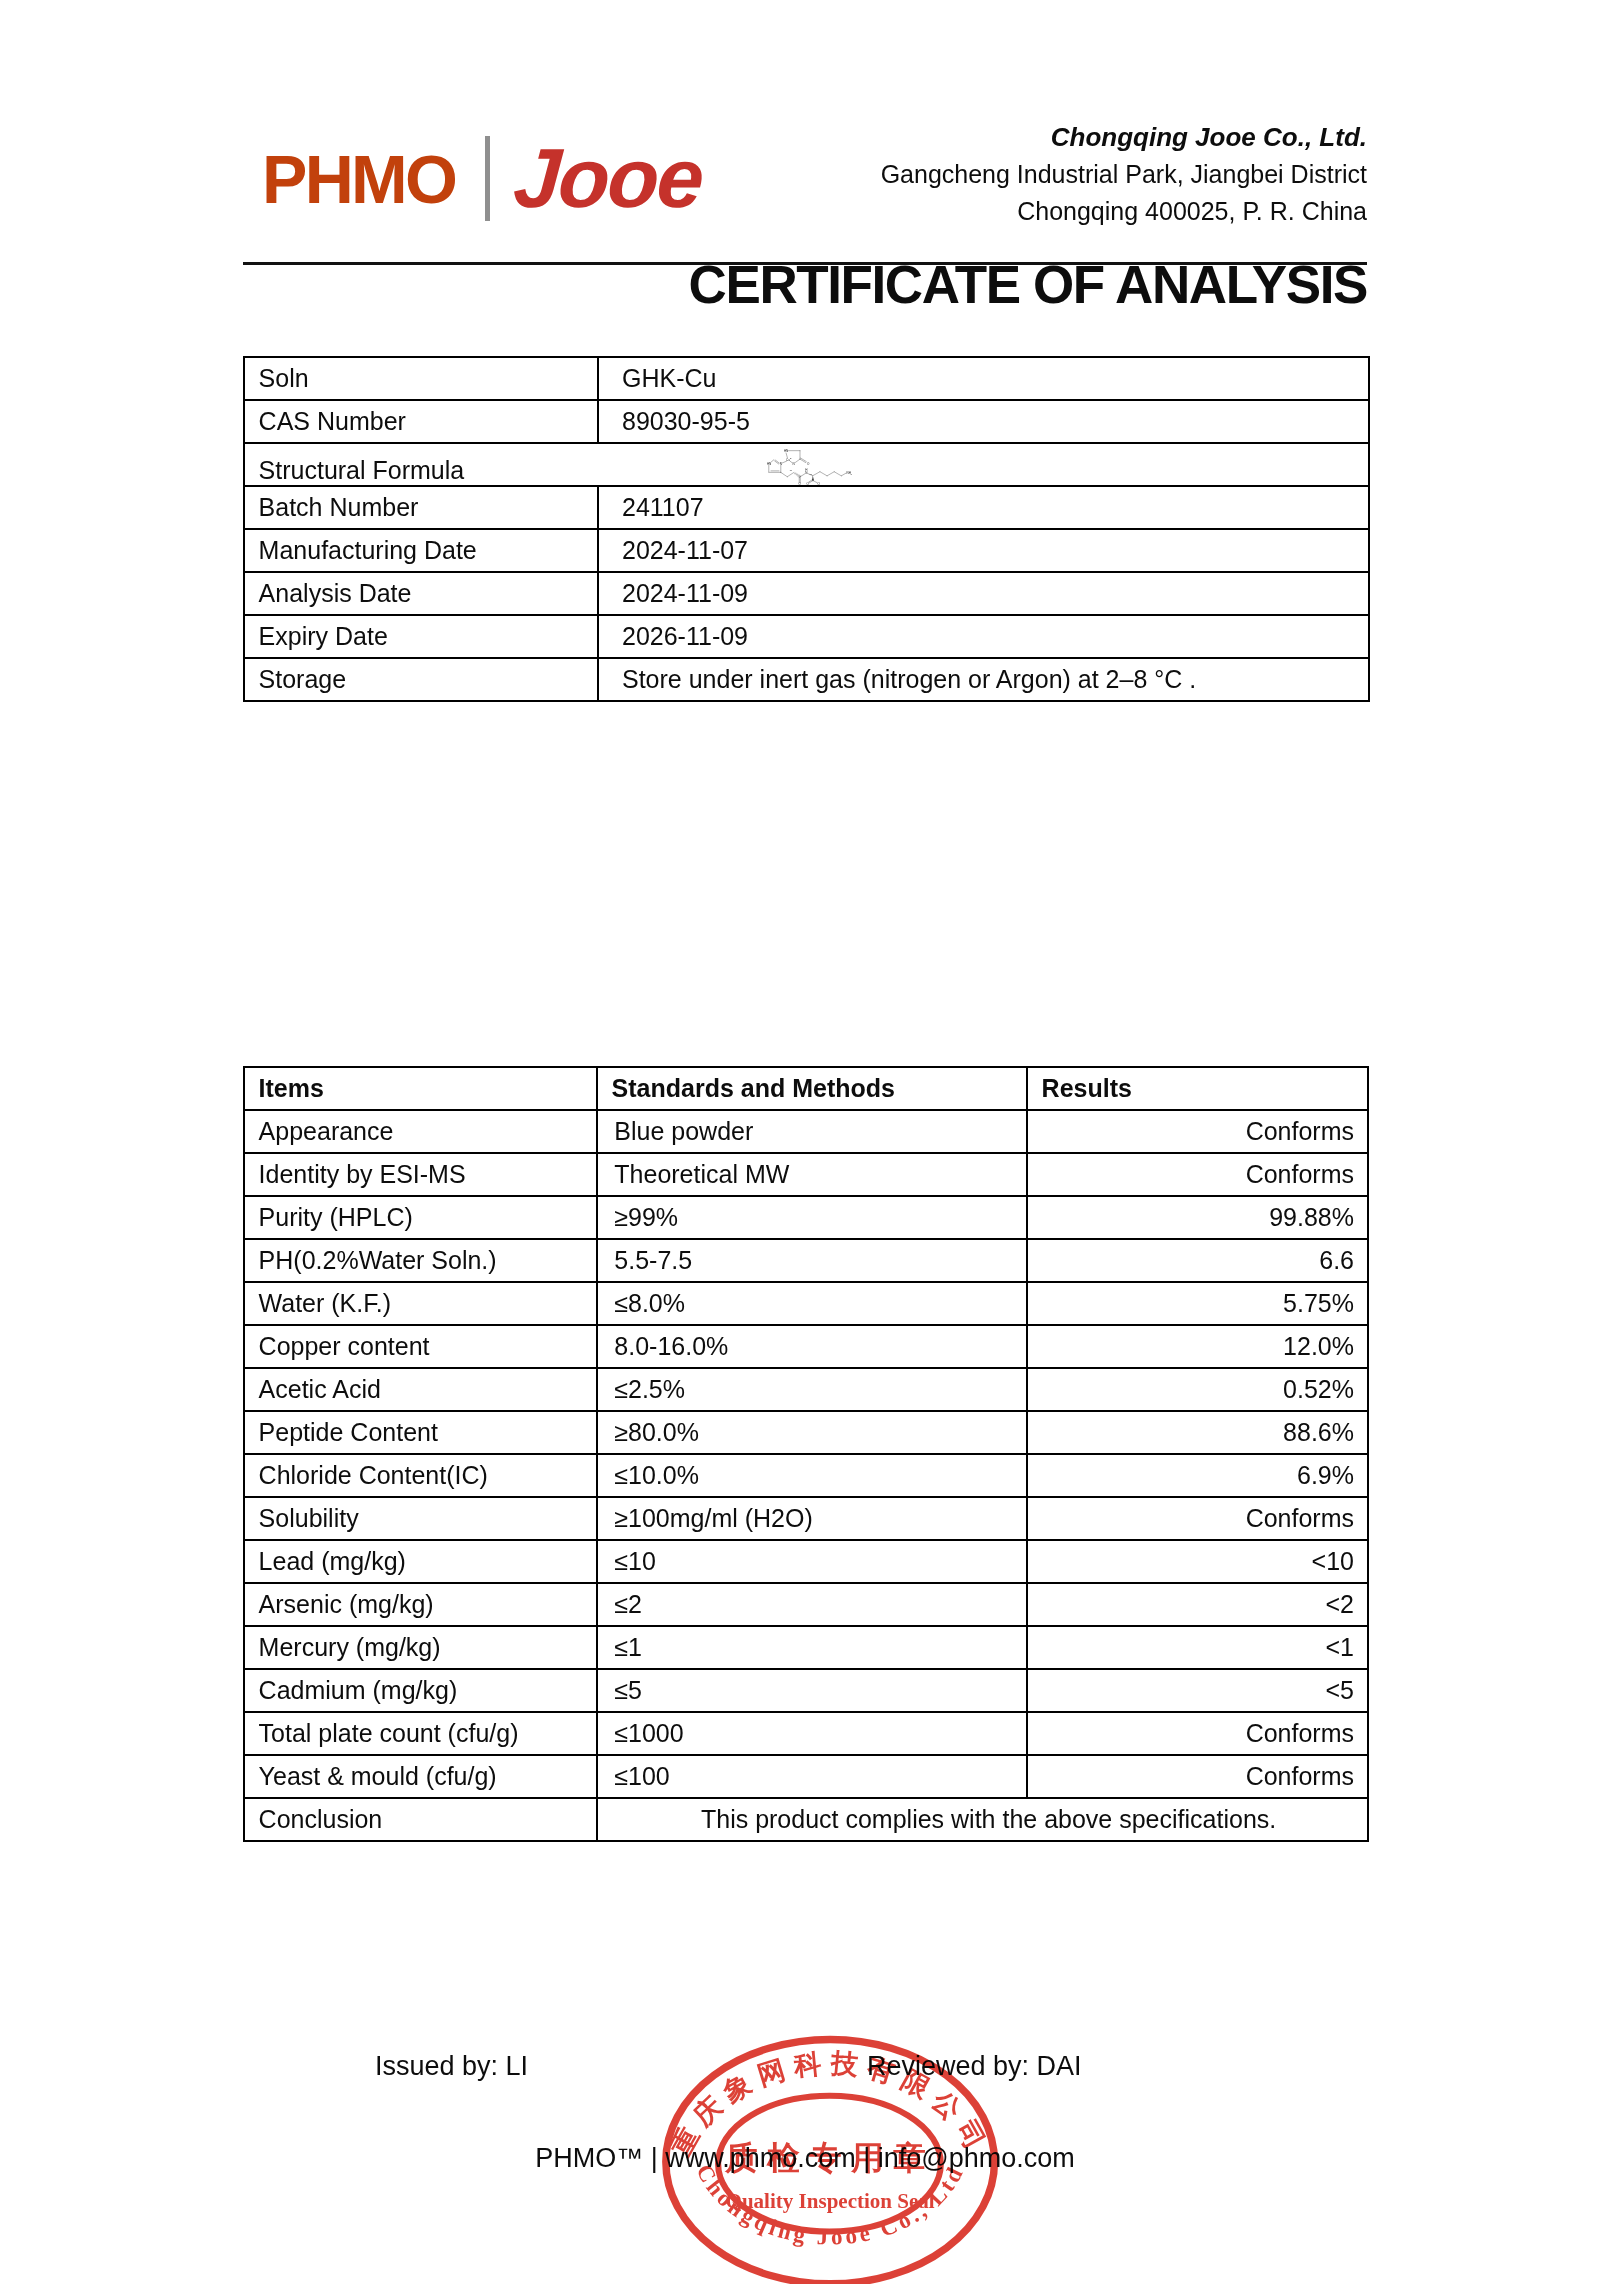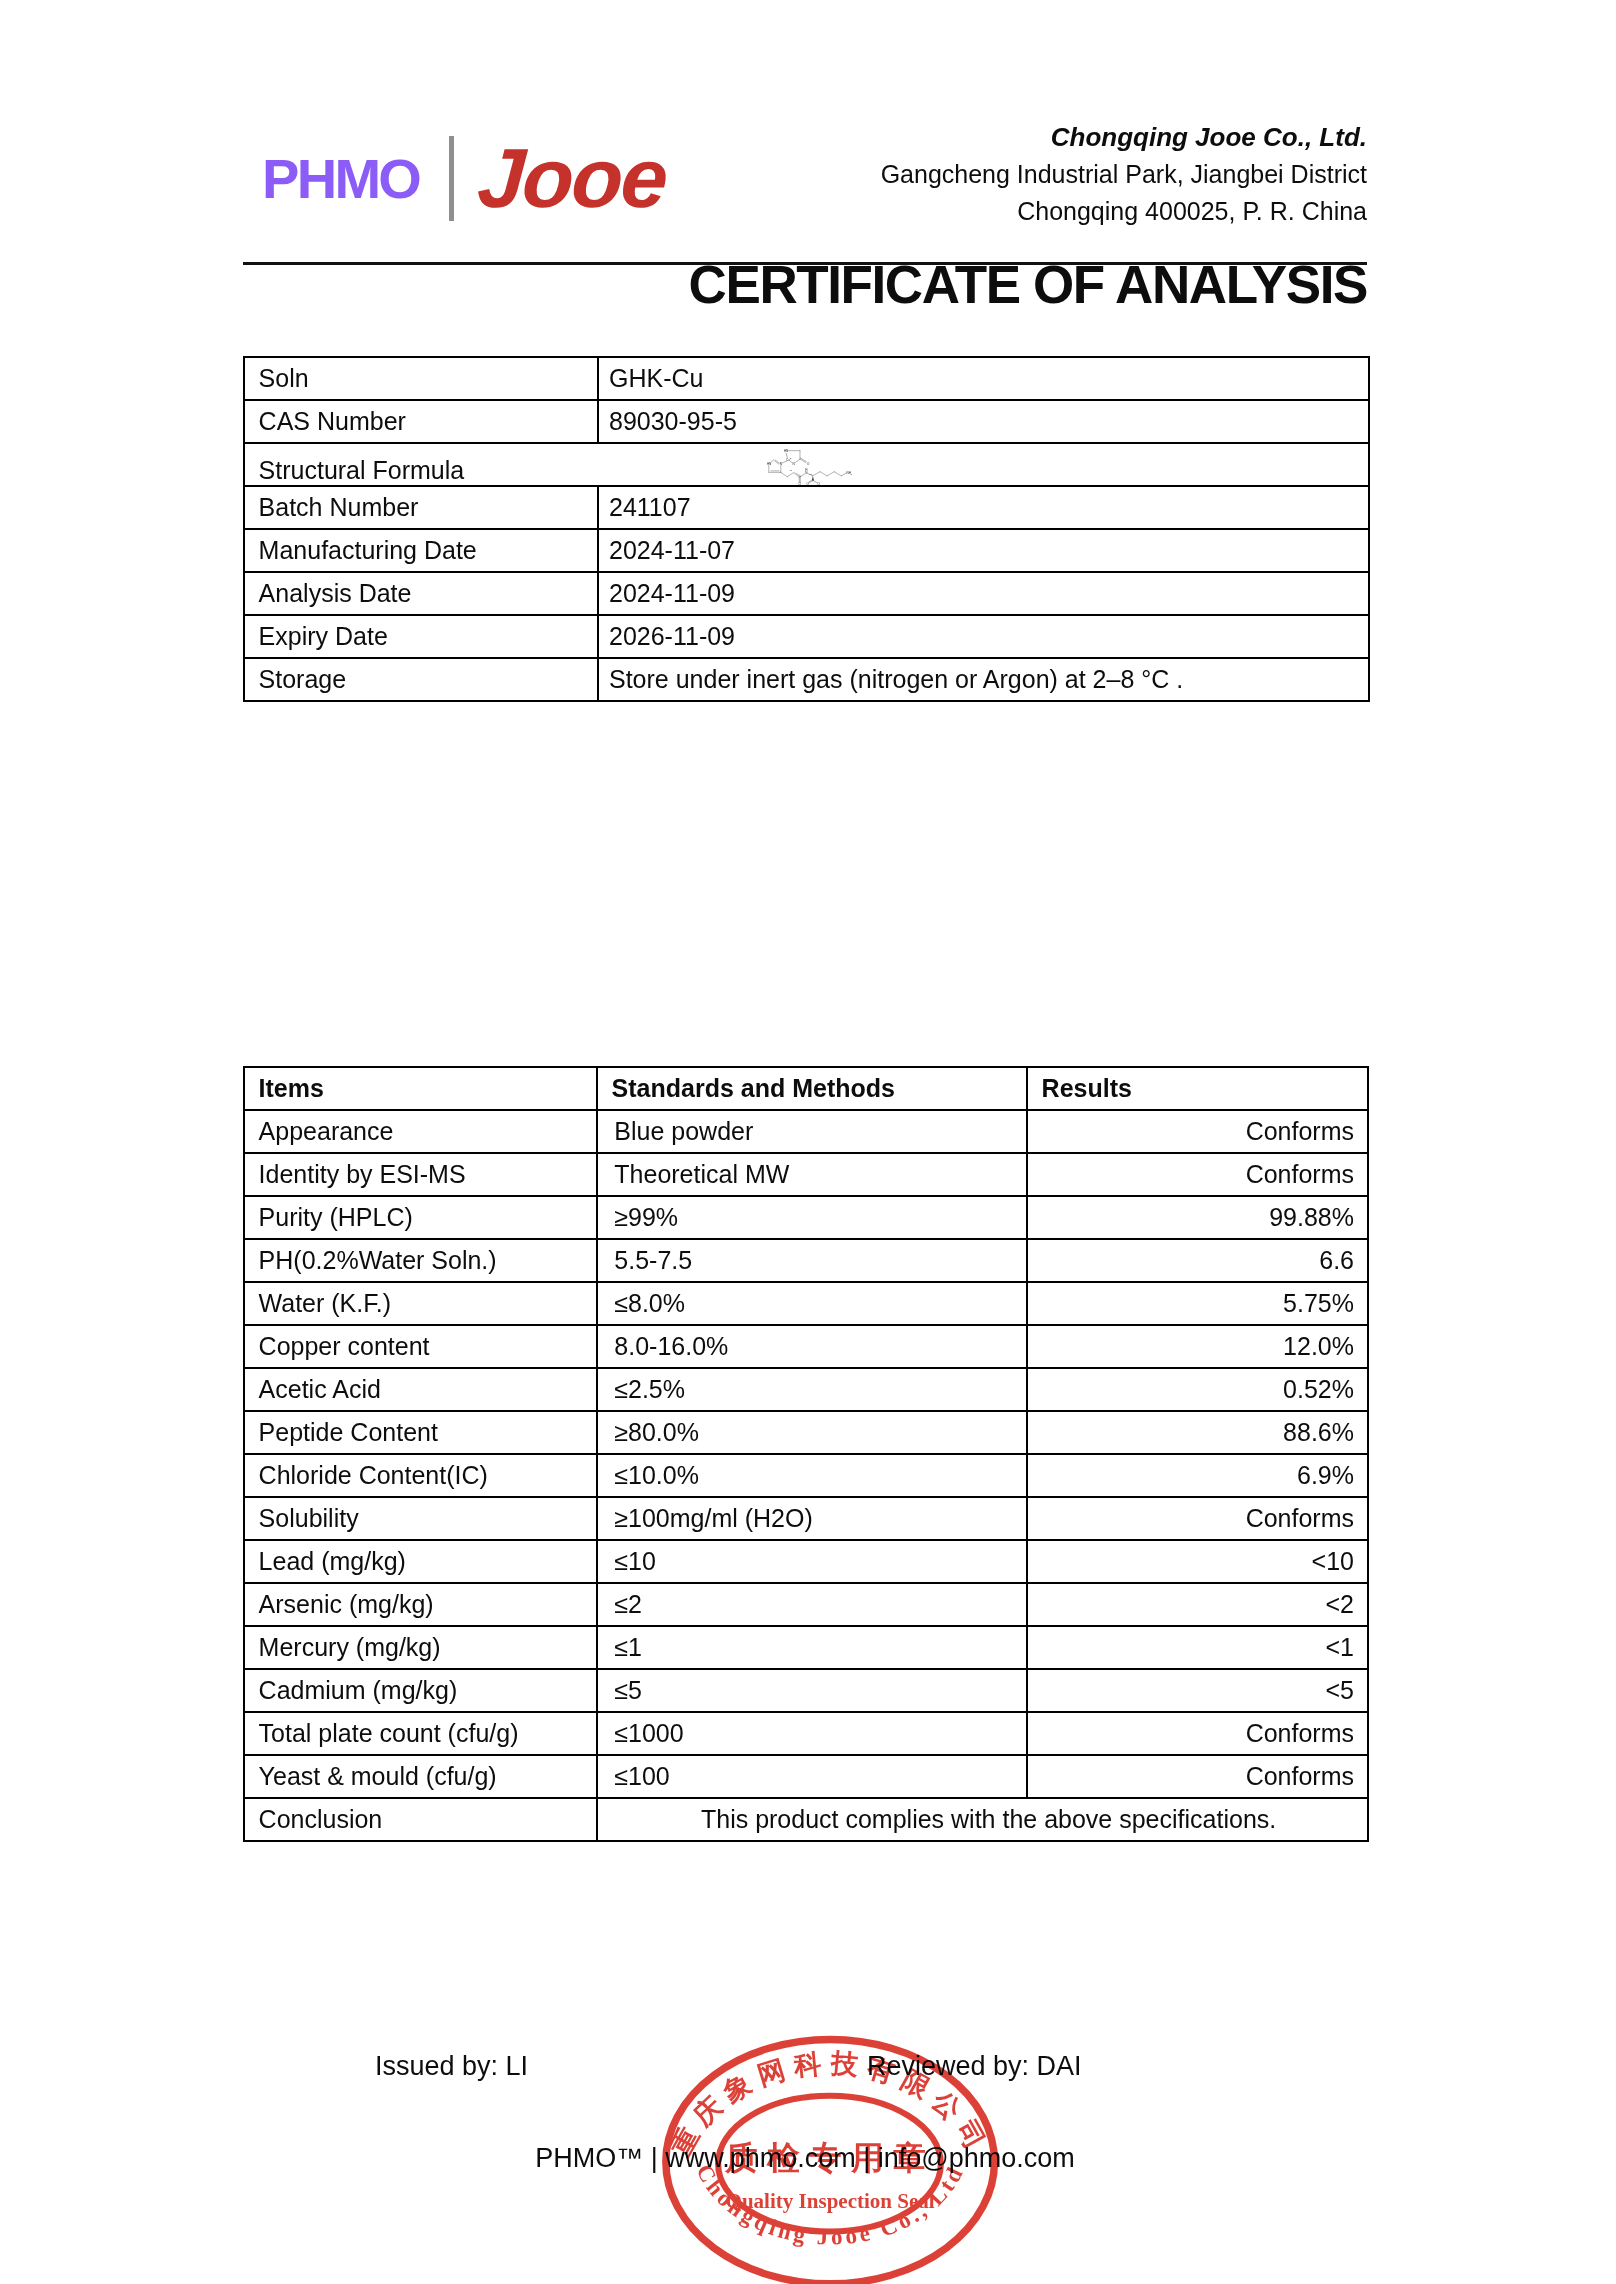--- a/index.html
+++ b/index.html
@@ -2,38 +2,38 @@
 <html style="font-size:11px"><head>
 <meta charset="utf-8">
 <style>
   html,body{margin:0;padding:0}
   body{
     width:1616px;height:2284px;position:relative;background:#ffffff;overflow:hidden;
     font-family:"Liberation Sans","DejaVu Sans",sans-serif;color:#0d0d0d;
   }
   
   .logo{position:absolute;top:130px;left:262px;display:flex;align-items:center}
-  .logo-phmo{font-size:56px;font-weight:bold;color:#8b5cf6;letter-spacing:-2.7px}
+  .logo-phmo{font-size:68px;font-weight:bold;color:#c2410c;letter-spacing:-2.7px}
   .logo-divider{width:4.7px;height:85px;background:#8f8f8f;margin:0 24.4px 0 30px}
   .logo-jooe{font-size:84px;font-weight:bold;font-style:italic;color:#c5322b;letter-spacing:-2px;transform:skewX(-4deg)}
   .company{position:absolute;top:119px;right:249px;text-align:right;line-height:37px}
   .company-name{font-size:26px;font-weight:bold;font-style:italic}
   .company-addr{font-size:25px}
   .header-rule{position:absolute;left:243px;top:262px;width:1124px;height:2.7px;background:#121212}
   
   .title{position:absolute;left:243px;top:254px;width:1124px;text-align:right;
          font-size:53px;font-weight:bold;letter-spacing:-1.4px;white-space:nowrap}
   
   table.tbl{position:absolute;left:243px;width:1124px;border-collapse:collapse;table-layout:fixed;
             border:2.7px solid #000}
   table.tbl td,table.tbl th{border:2px solid #000;font-size:25px;vertical-align:middle;
             padding:0 4.1px 0 13.6px;height:41px;text-align:left;font-weight:normal;overflow:hidden;white-space:nowrap}
   table.tbl th{font-weight:bold}
   #product-table{top:356px}
-  #product-table td.val{padding-left:10px}
+  #product-table td.val{padding-left:23px}
   #spec-table{top:1066px}
   #spec-table td:nth-child(2){padding-left:16.3px}
   #spec-table td:nth-child(3){text-align:right;padding:0 13px}
   #spec-table td.conclusion-val{text-align:center;padding-left:16.3px}
   
   .struct-cell{position:relative;height:421px;padding:0 !important}
   .struct-label{position:absolute;top:12.2px;left:13.6px;font-size:25px}
   svg.structure{position:absolute;left:0;top:0;width:100%;height:100%}
   svg.structure text{font-family:"Liberation Sans","DejaVu Sans",sans-serif;fill:#141414}
   

